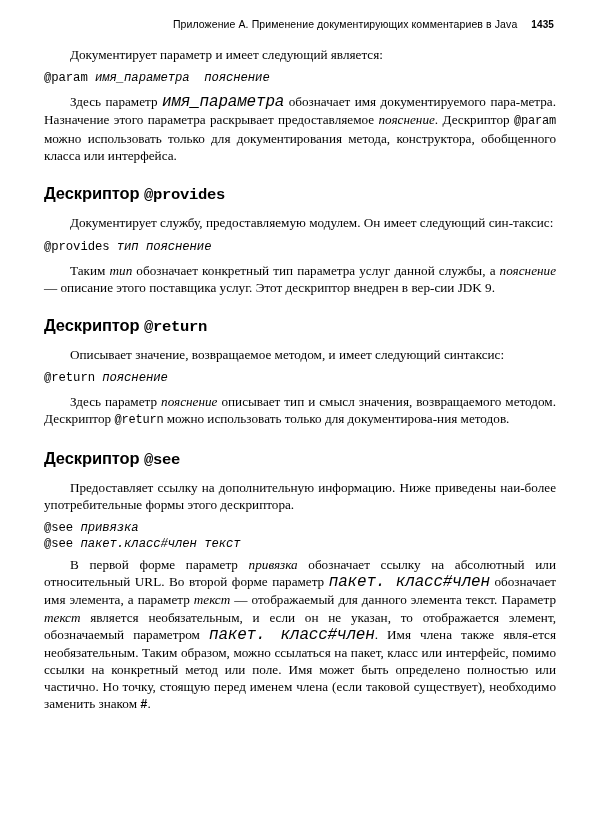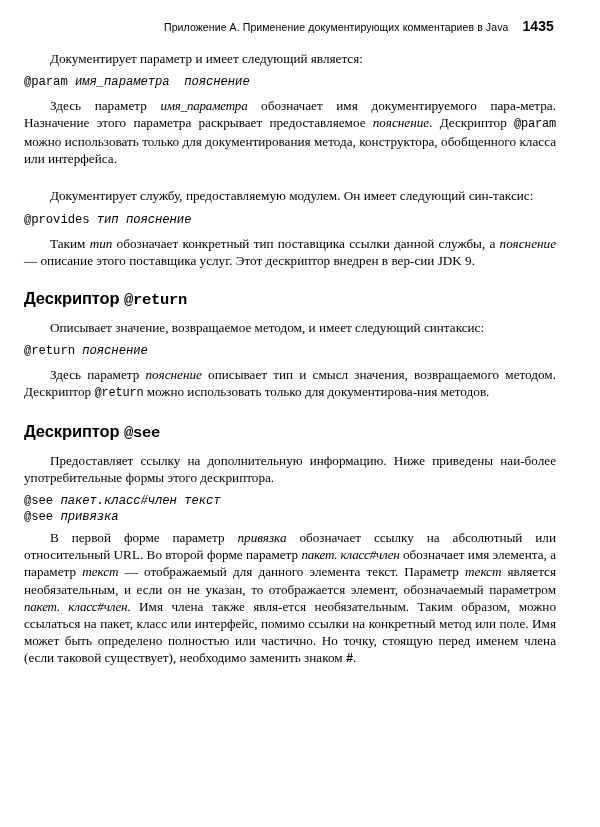--- a/index.html
+++ b/index.html
@@ -12,40 +12,40 @@
     height: 827px;
     font-family: "Liberation Serif", serif;
     color: #000000;
     -webkit-font-smoothing: antialiased;
   }
   .page {
     position: relative;
     width: 600px;
     height: 827px;
     box-sizing: border-box;
-    padding: 18px 44px 10px 24px;
+    padding: 18px 44px 10px 44px;
   }
   
   .running-head {
     display: flex;
     align-items: baseline;
     justify-content: flex-end;
     gap: 14px;
     font-family: "Liberation Sans", sans-serif;
     font-size: 10.5px;
     letter-spacing: 0.1px;
     margin-bottom: 16px;
     padding-right: 2px;
   }
   .running-head .rh-text {
     font-weight: 400;
   }
   .running-head .rh-page {
     font-weight: 700;
-    font-size: 14px;
+    font-size: 10px;
   }
   
   h2.section-title {
     font-family: "Liberation Sans", sans-serif;
     font-size: 16.5px;
     font-weight: 700;
     margin: 0 0 10px 0;
     letter-spacing: -0.1px;
   }
   h2.section-title .tag {
@@ -69,23 +69,23 @@
   }
   p.para .it {
     font-style: italic;
   }
   p.para .mono {
     font-family: "Liberation Mono", monospace;
     font-size: 12px;
     letter-spacing: -0.2px;
   }
   p.para .mono-it {
-    font-family: Liberation Serif, serif;
+    font-family: Liberation Mono, monospace;
     font-style: italic;
-    font-size: 13px;
+    font-size: 16px;
     letter-spacing: -0.2px;
   }
   p.para .bold-mono {
     font-family: "Liberation Mono", monospace;
     font-weight: 700;
     font-size: 12px;
   }
   
   .code {
     font-family: "Liberation Mono", monospace;
@@ -115,39 +115,42 @@
     <span class="rh-page">1435</span>
   </div>
 
   <div class="sec">
     <p class="para">Документирует параметр и имеет следующий является:</p>
     <div class="code"><span>@param </span><span class="it">имя_параметра  пояснение</span></div>
     <p class="para"><span>Здесь параметр </span><span class="mono-it">имя_параметра</span><span> обозначает имя документируемого пара-метра. Назначение этого параметра раскрывает предоставляемое </span><span class="it">пояснение</span><span>. Дескриптор </span><span class="mono">@param</span><span> можно использовать только для документирования метода, конструктора, обобщенного класса или интерфейса.</span></p>
   </div>
 
   <div class="sec">
+    <h2 class="section-title">
+      <span>Дескриптор </span><span class="tag">@provides</span>
+    </h2>
     <p class="para">Документирует службу, предоставляемую модулем. Он имеет следующий син-таксис:</p>
     <div class="code"><span>@provides </span><span class="it">тип пояснение</span></div>
-    <p class="para"><span>Таким </span><span class="it">тип</span><span> обозначает конкретный тип поставщика ссылки данной службы, а </span><span class="it">пояснение</span><span> — описание этого поставщика услуг. Этот дескриптор внедрен в вер-сии JDK 9.</span></p>
+    <p class="para"><span>Таким </span><span class="it">тип</span><span> обозначает конкретный тип параметра услуг данной службы, а </span><span class="it">пояснение</span><span> — описание этого поставщика услуг. Этот дескриптор внедрен в вер-сии JDK 9.</span></p>
   </div>
 
   <div class="sec">
     <h2 class="section-title">
       <span>Дескриптор </span><span class="tag">@return</span>
     </h2>
     <p class="para">Описывает значение, возвращаемое методом, и имеет следующий синтаксис:</p>
     <div class="code"><span>@return </span><span class="it">пояснение</span></div>
     <p class="para"><span>Здесь параметр </span><span class="it">пояснение</span><span> описывает тип и смысл значения, возвращаемого методом. Дескриптор </span><span class="mono">@return</span><span> можно использовать только для документирова-ния методов.</span></p>
   </div>
 
   <div class="sec last">
     <h2 class="section-title">
       <span>Дескриптор </span><span class="tag">@see</span>
     </h2>
     <p class="para">Предоставляет ссылку на дополнительную информацию. Ниже приведены наи-более употребительные формы этого дескриптора.</p>
     <div class="code-block">
+      <div class="code"><span>@see </span><span class="it">привязка</span></div>
       <div class="code"><span>@see </span><span class="it">пакет.класс#член текст</span></div>
-      <div class="code"><span>@see </span><span class="it">привязка</span></div>
     </div>
     <p class="para gap-top"><span>В первой форме параметр </span><span class="it">привязка</span><span> обозначает ссылку на абсолютный или относительный URL. Во второй форме параметр </span><span class="mono-it">пакет. класс#член</span><span> обозначает имя элемента, а параметр </span><span class="it">текст</span><span> — отображаемый для данного элемента текст. Параметр </span><span class="it">текст</span><span> является необязательным, и если он не указан, то отображается элемент, обозначаемый параметром </span><span class="mono-it">пакет. класс#член</span><span>. Имя члена также явля-ется необязательным. Таким образом, можно ссылаться на пакет, класс или интерфейс, помимо ссылки на конкретный метод или поле. Имя может быть определено полностью или частично. Но точку, стоящую перед именем члена (если таковой существует), необходимо заменить знаком </span><span class="bold-mono">#</span><span>.</span></p>
   </div>
 
 </div>
 
 </body></html>

